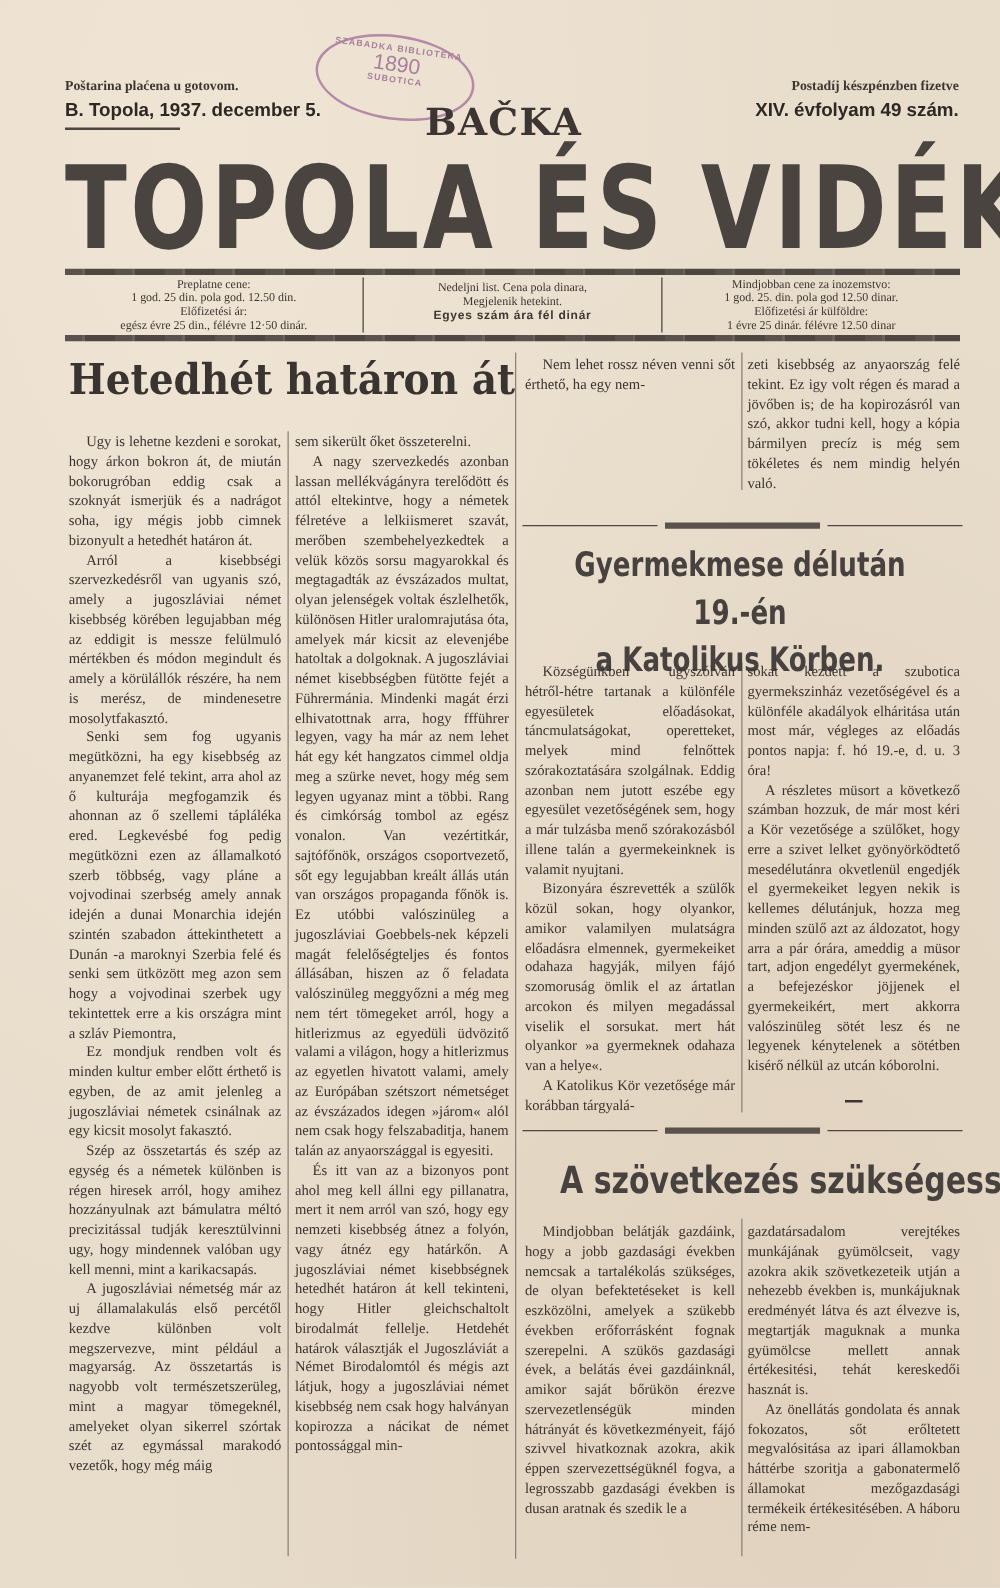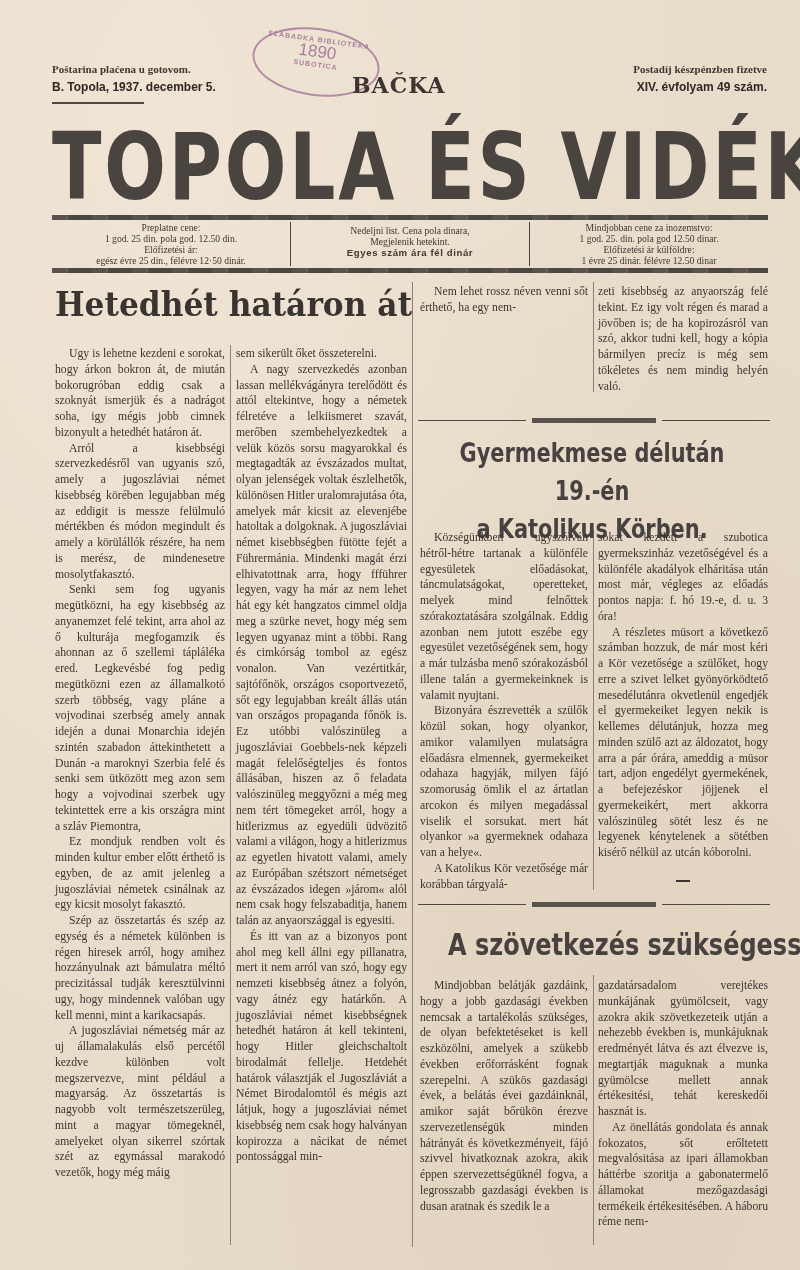--- a/index.html
+++ b/index.html
@@ -26,26 +26,25 @@
     color: #a87e9c; text-align: center;
     transform: rotate(8deg);
     font-family: "Liberation Sans", sans-serif;
   }
   .stamp .s-top { font-size: 7px; letter-spacing: 1px; margin-top: 6px; font-weight: bold; }
   .stamp .s-year { font-size: 17px; line-height: 18px; }
   .stamp .s-bot { font-size: 7px; letter-spacing: 1px; font-weight: bold; }
 
   
   .mast-small { font-size: 11px; font-weight: bold; color: #3e3630; }
-  .mast-bold { font-size: 12px; font-weight: bold; color: #2e2824; font-family: "Liberation Sans", sans-serif; }
+  .mast-bold { font-size: 15px; font-weight: bold; color: #2e2824; font-family: "Liberation Sans", sans-serif; }
   .backa {
-    left: 340px; top: 70px; font-family: "DejaVu Serif", serif;
-    font-weight: bold; font-size: 22px; letter-spacing: 1px; color: #3c3531;
+    left: 340px; top: 84px; font-family: "DejaVu Serif", serif;
+    font-weight: bold; font-size: 30px; letter-spacing: 1px; color: #3c3531;
     line-height: 30px;
-    margin-left: 12px;
   }
 
   .title {
     left: 52px; top: 112px; width: 715px; height: 95px;
     font-family: "DejaVu Sans", sans-serif; font-weight: bold;
     font-size: 78px; line-height: 95px; color: #4a4440;
     transform: scaleX(0.93) scaleY(1.18); transform-origin: left top;
     white-space: nowrap; letter-spacing: 3px;
   }
 

